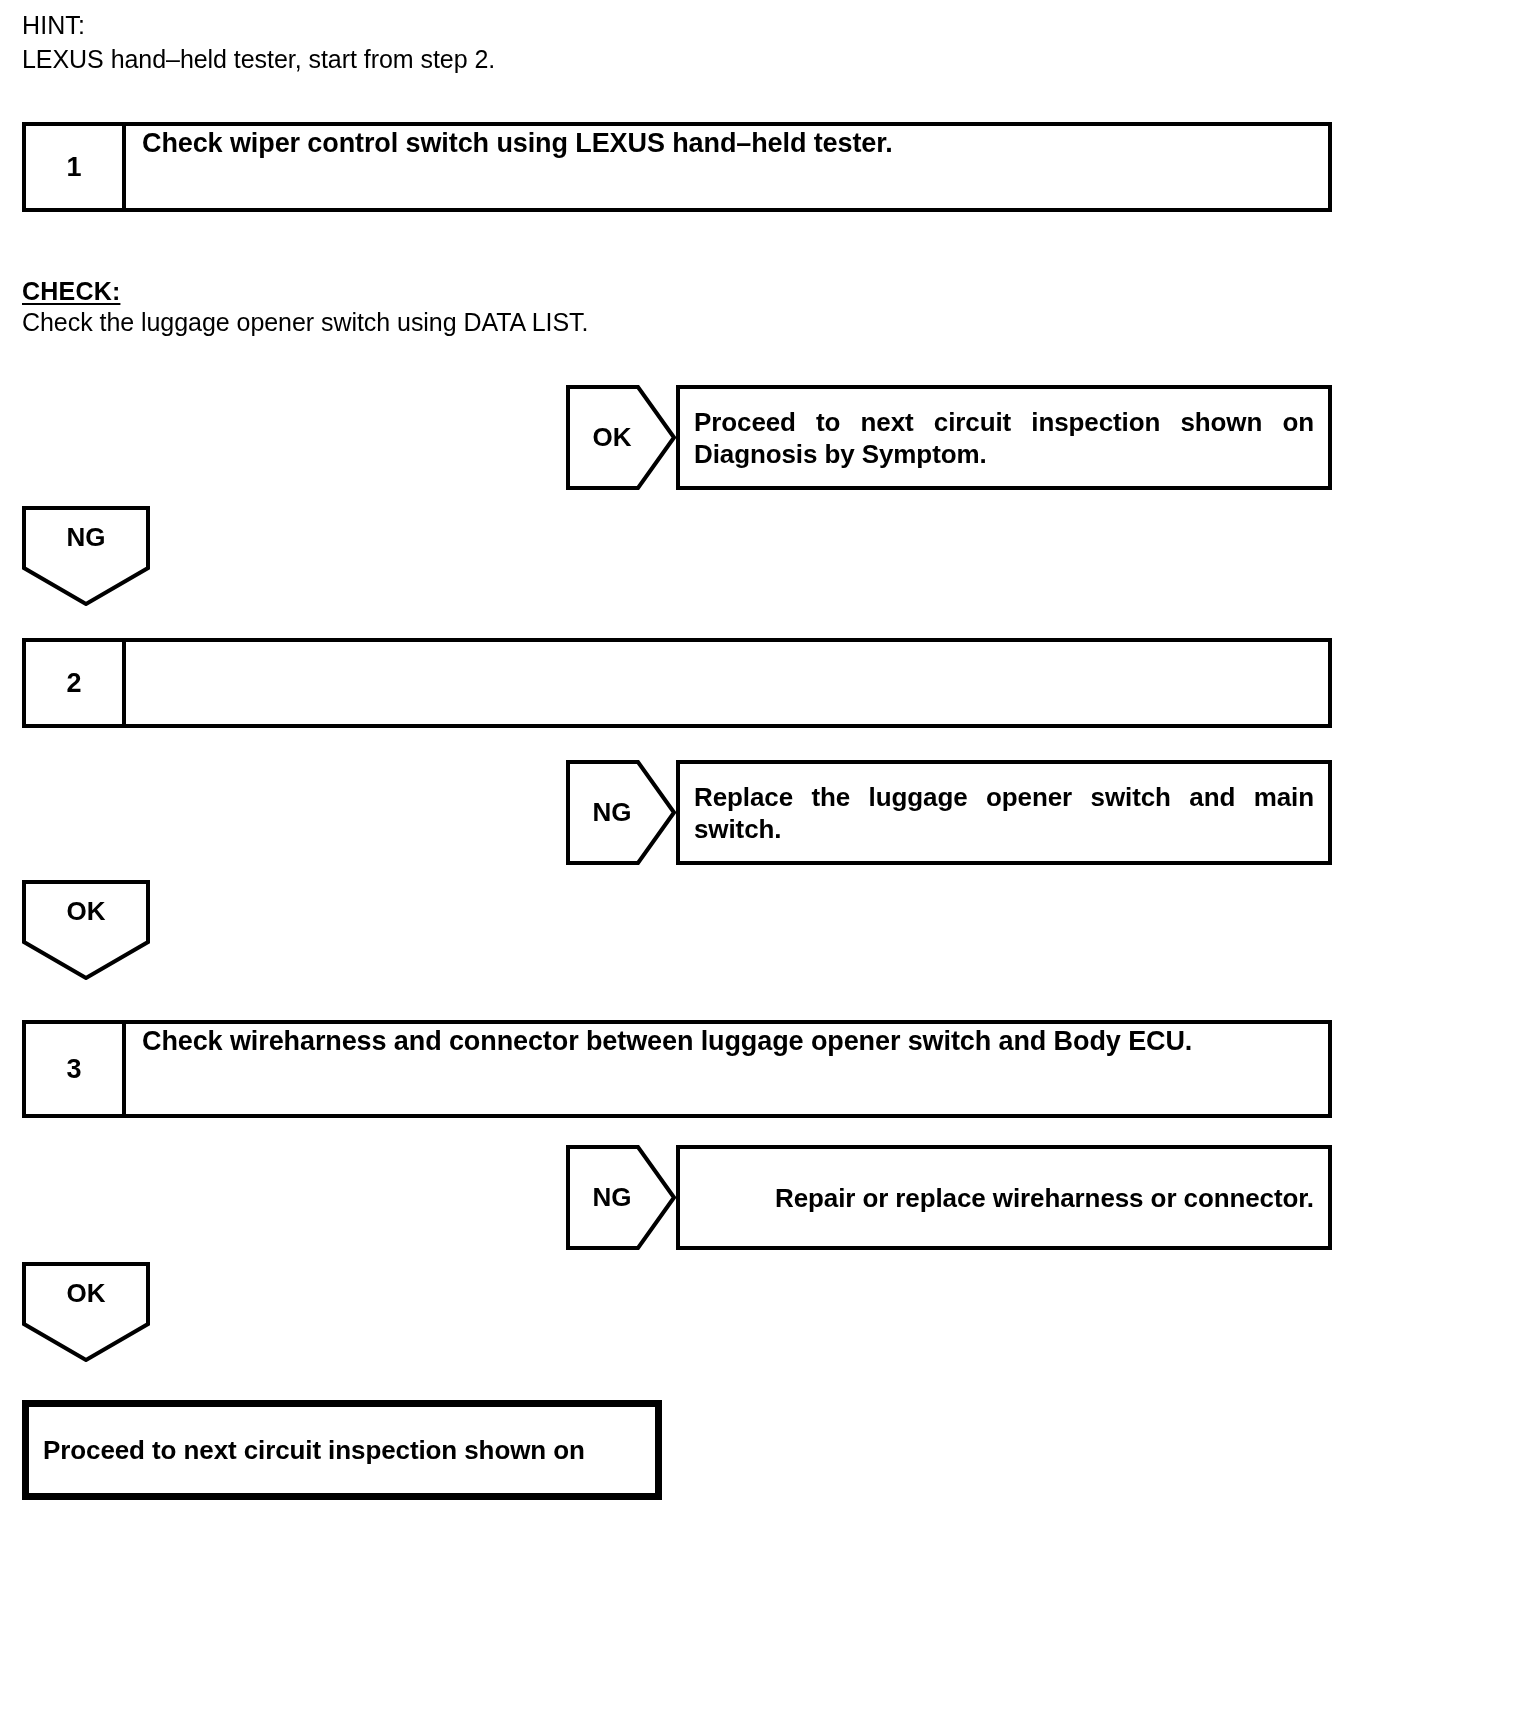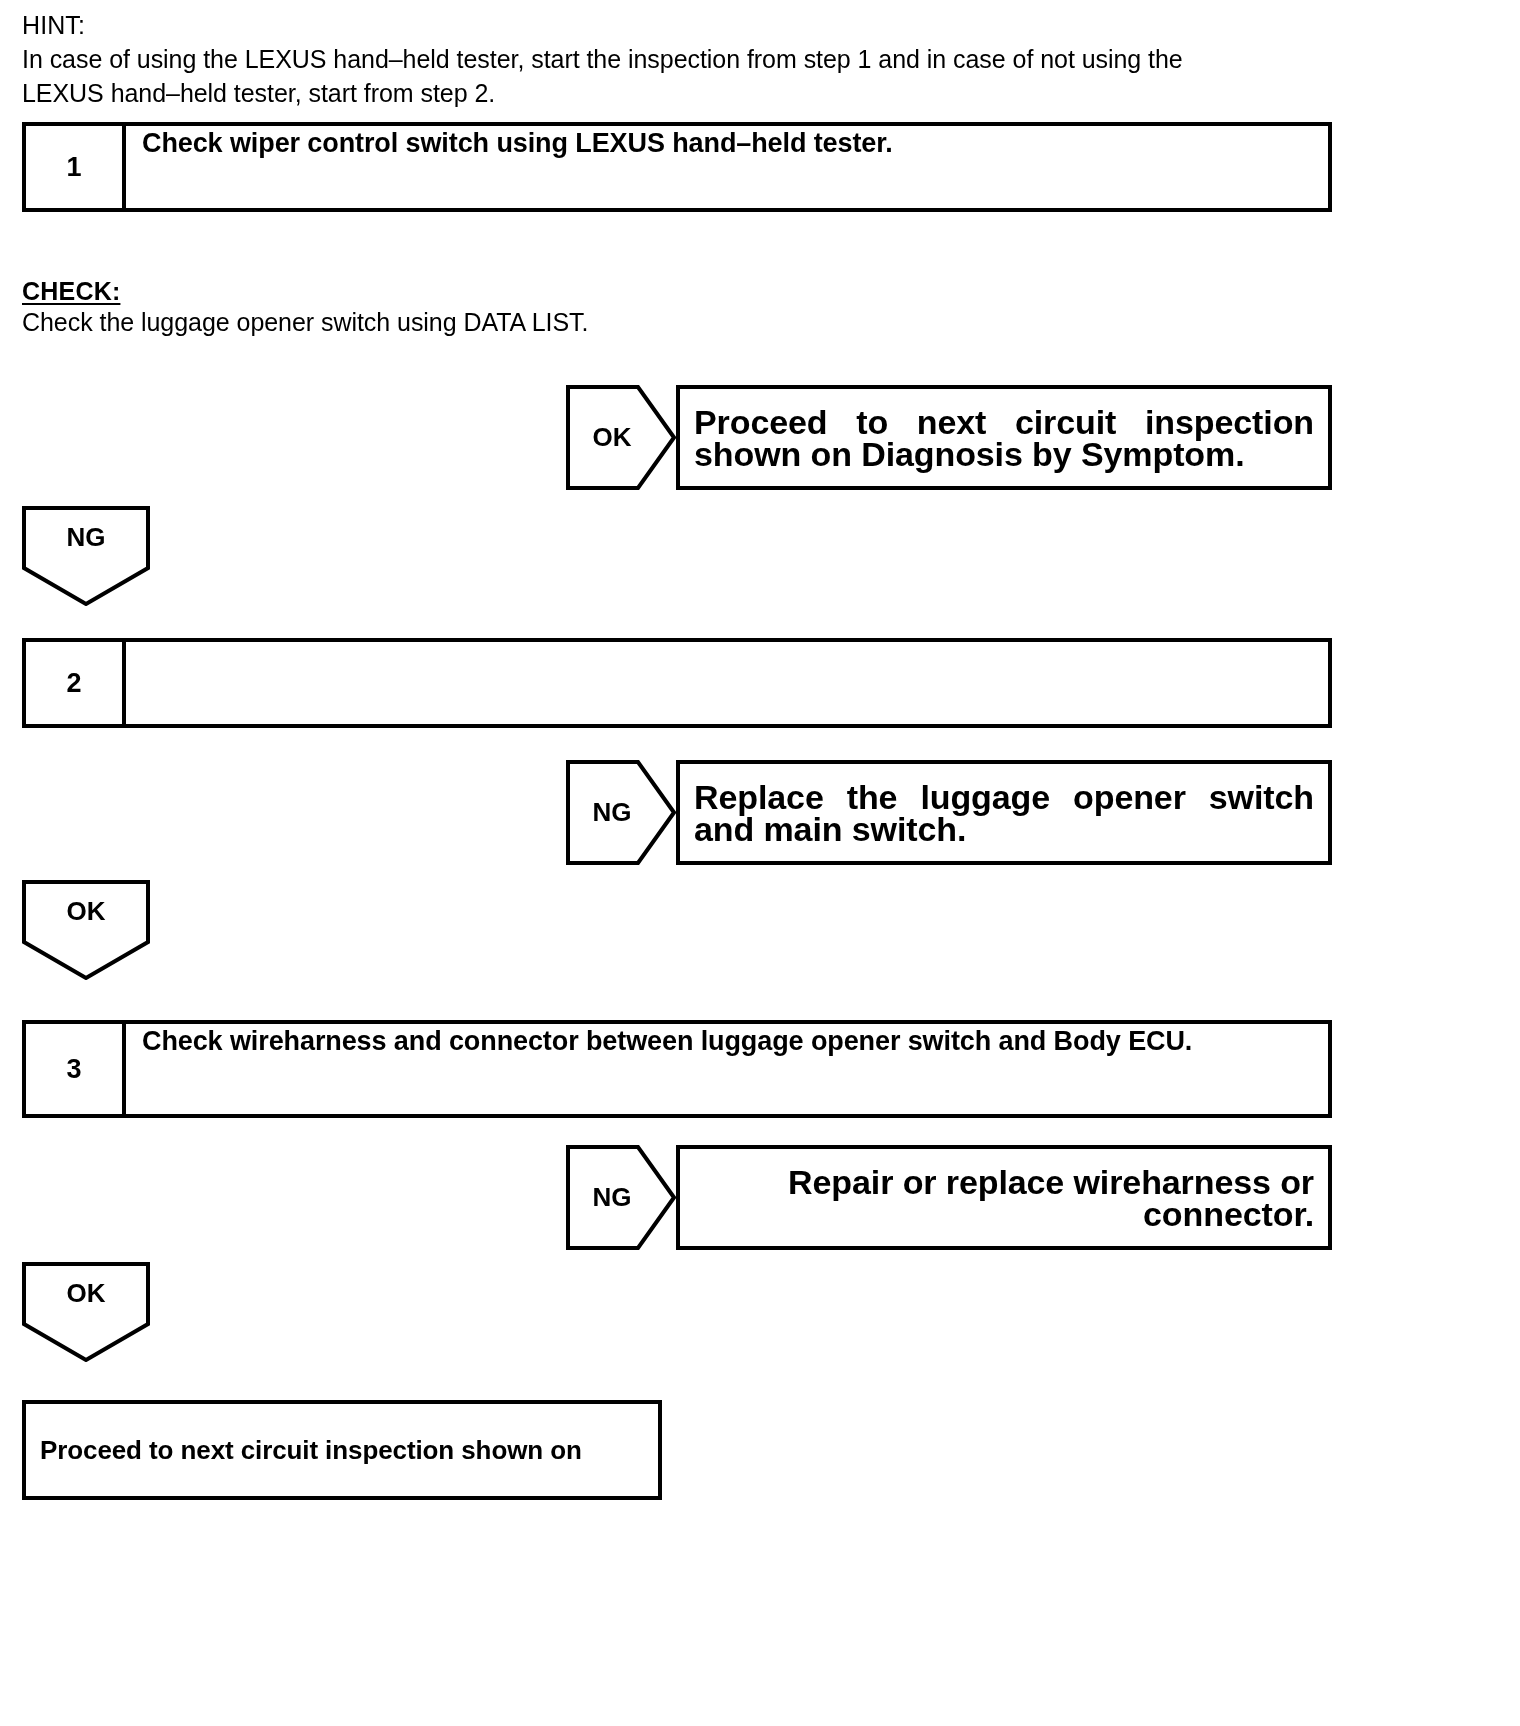--- a/index.html
+++ b/index.html
@@ -131,21 +131,21 @@
   .result-box {
     border: 4px solid #000;
     background: #fff;
     box-sizing: border-box;
     flex: 1 1 auto;
     display: flex;
     align-items: center;
     padding: 0 14px;
   }
   .result-text {
-    font-size: 34px;
+    font-size: 26px;
     font-weight: bold;
     line-height: 32px;
     letter-spacing: -.1px;
     text-align: justify;
     text-justify: inter-word;
     width: 100%;
   }
   .result-text.nojust { text-align: right; }
 
   
@@ -160,42 +160,41 @@
     left: 0; right: 0;
     top: 16px;
     text-align: center;
     font-size: 26px;
     font-weight: bold;
   }
 
   
   .final-box {
     position: absolute;
-    border: 4px solid #000000;
+    border: 7px solid #000000;
     background: #fff;
     box-sizing: border-box;
     display: flex;
     align-items: center;
     padding: 0 14px;
   }
   .final-text {
     font-size: 26px;
     font-weight: bold;
     line-height: 33px;
     letter-spacing: -.1px;
   }
 </style>
 </head>
 <body>
 
 <div class="page">
 
   <div class="hint-block">
     <div class="hint-label">HINT:</div>
-    <div class="hint-body">In case of using the LEXUS hand–held tester, start the inspection from step 1 and in case of not using the</div>
     <div class="hint-body">LEXUS hand–held tester, start from step 2.</div>
   </div>
 
   <div class="step-box" style="left:22px; top:122px; width:1310px; height:90px;">
     <div class="step-num-cell">
       <span class="step-num">1</span>
     </div>
     <div class="step-text-cell">
       <span class="step-text">Check wiper control switch using LEXUS hand–held tester.</span>
     </div>

